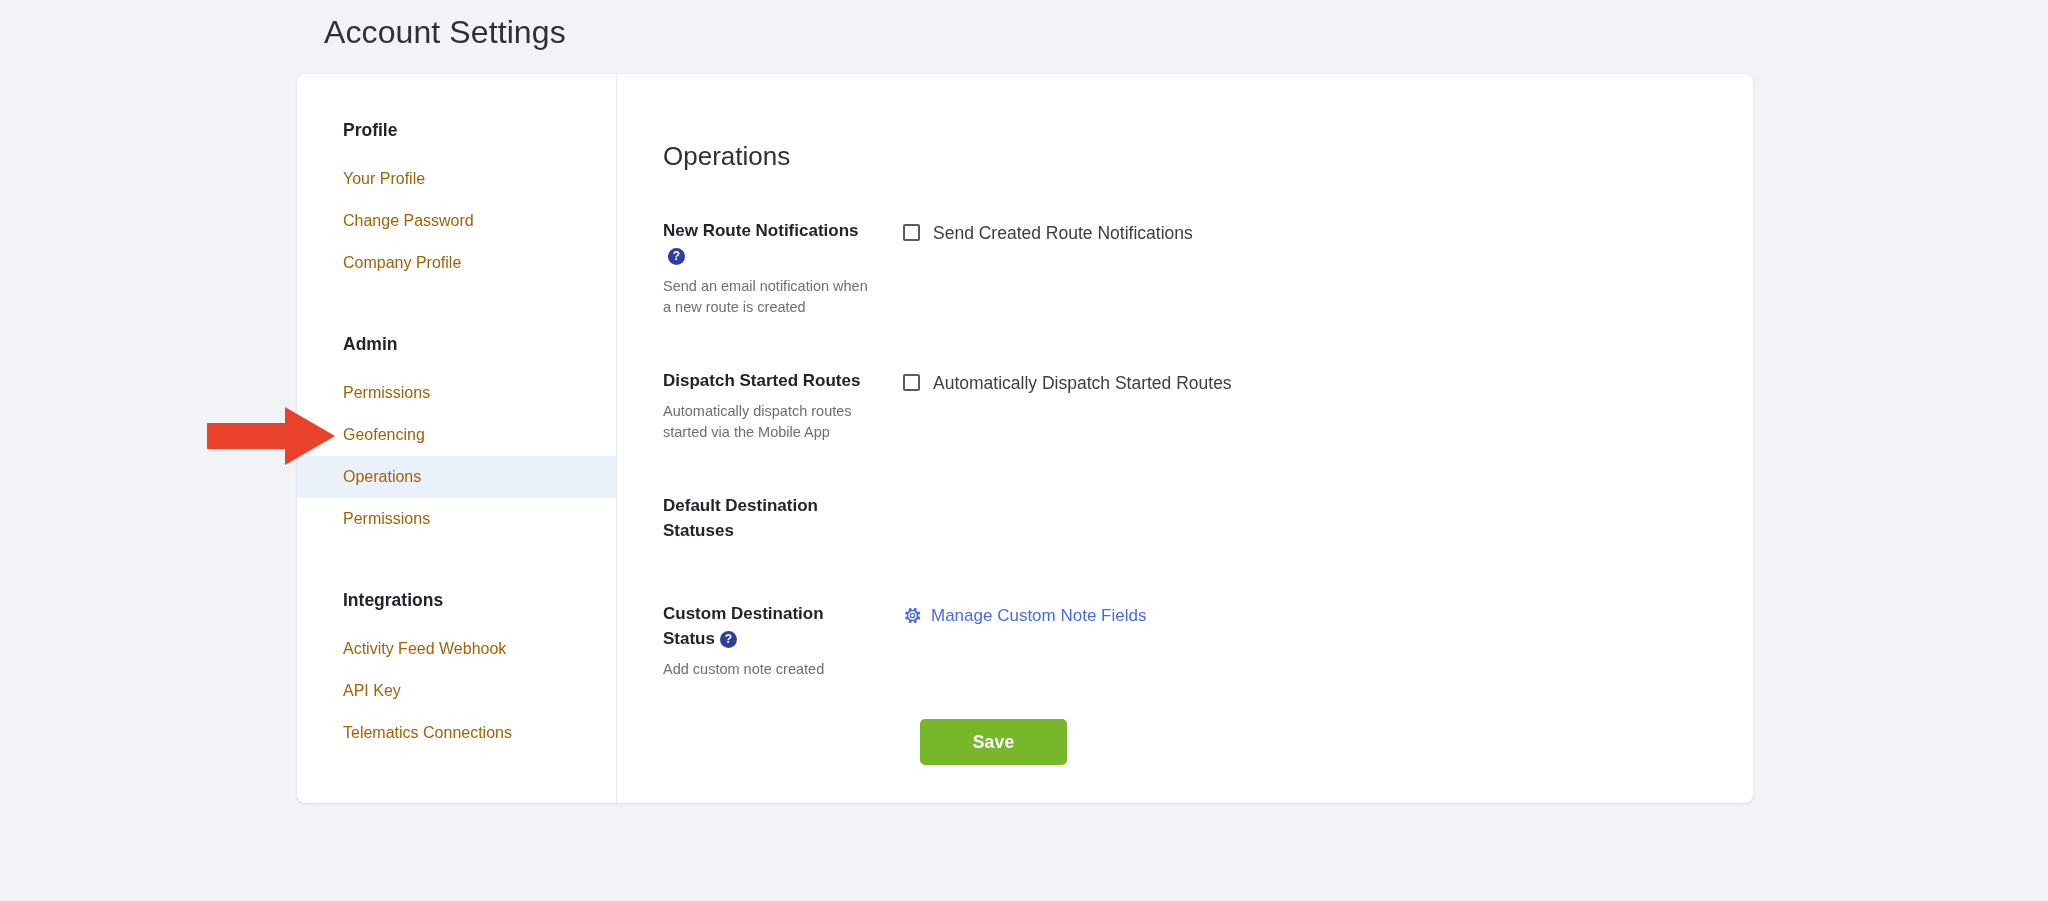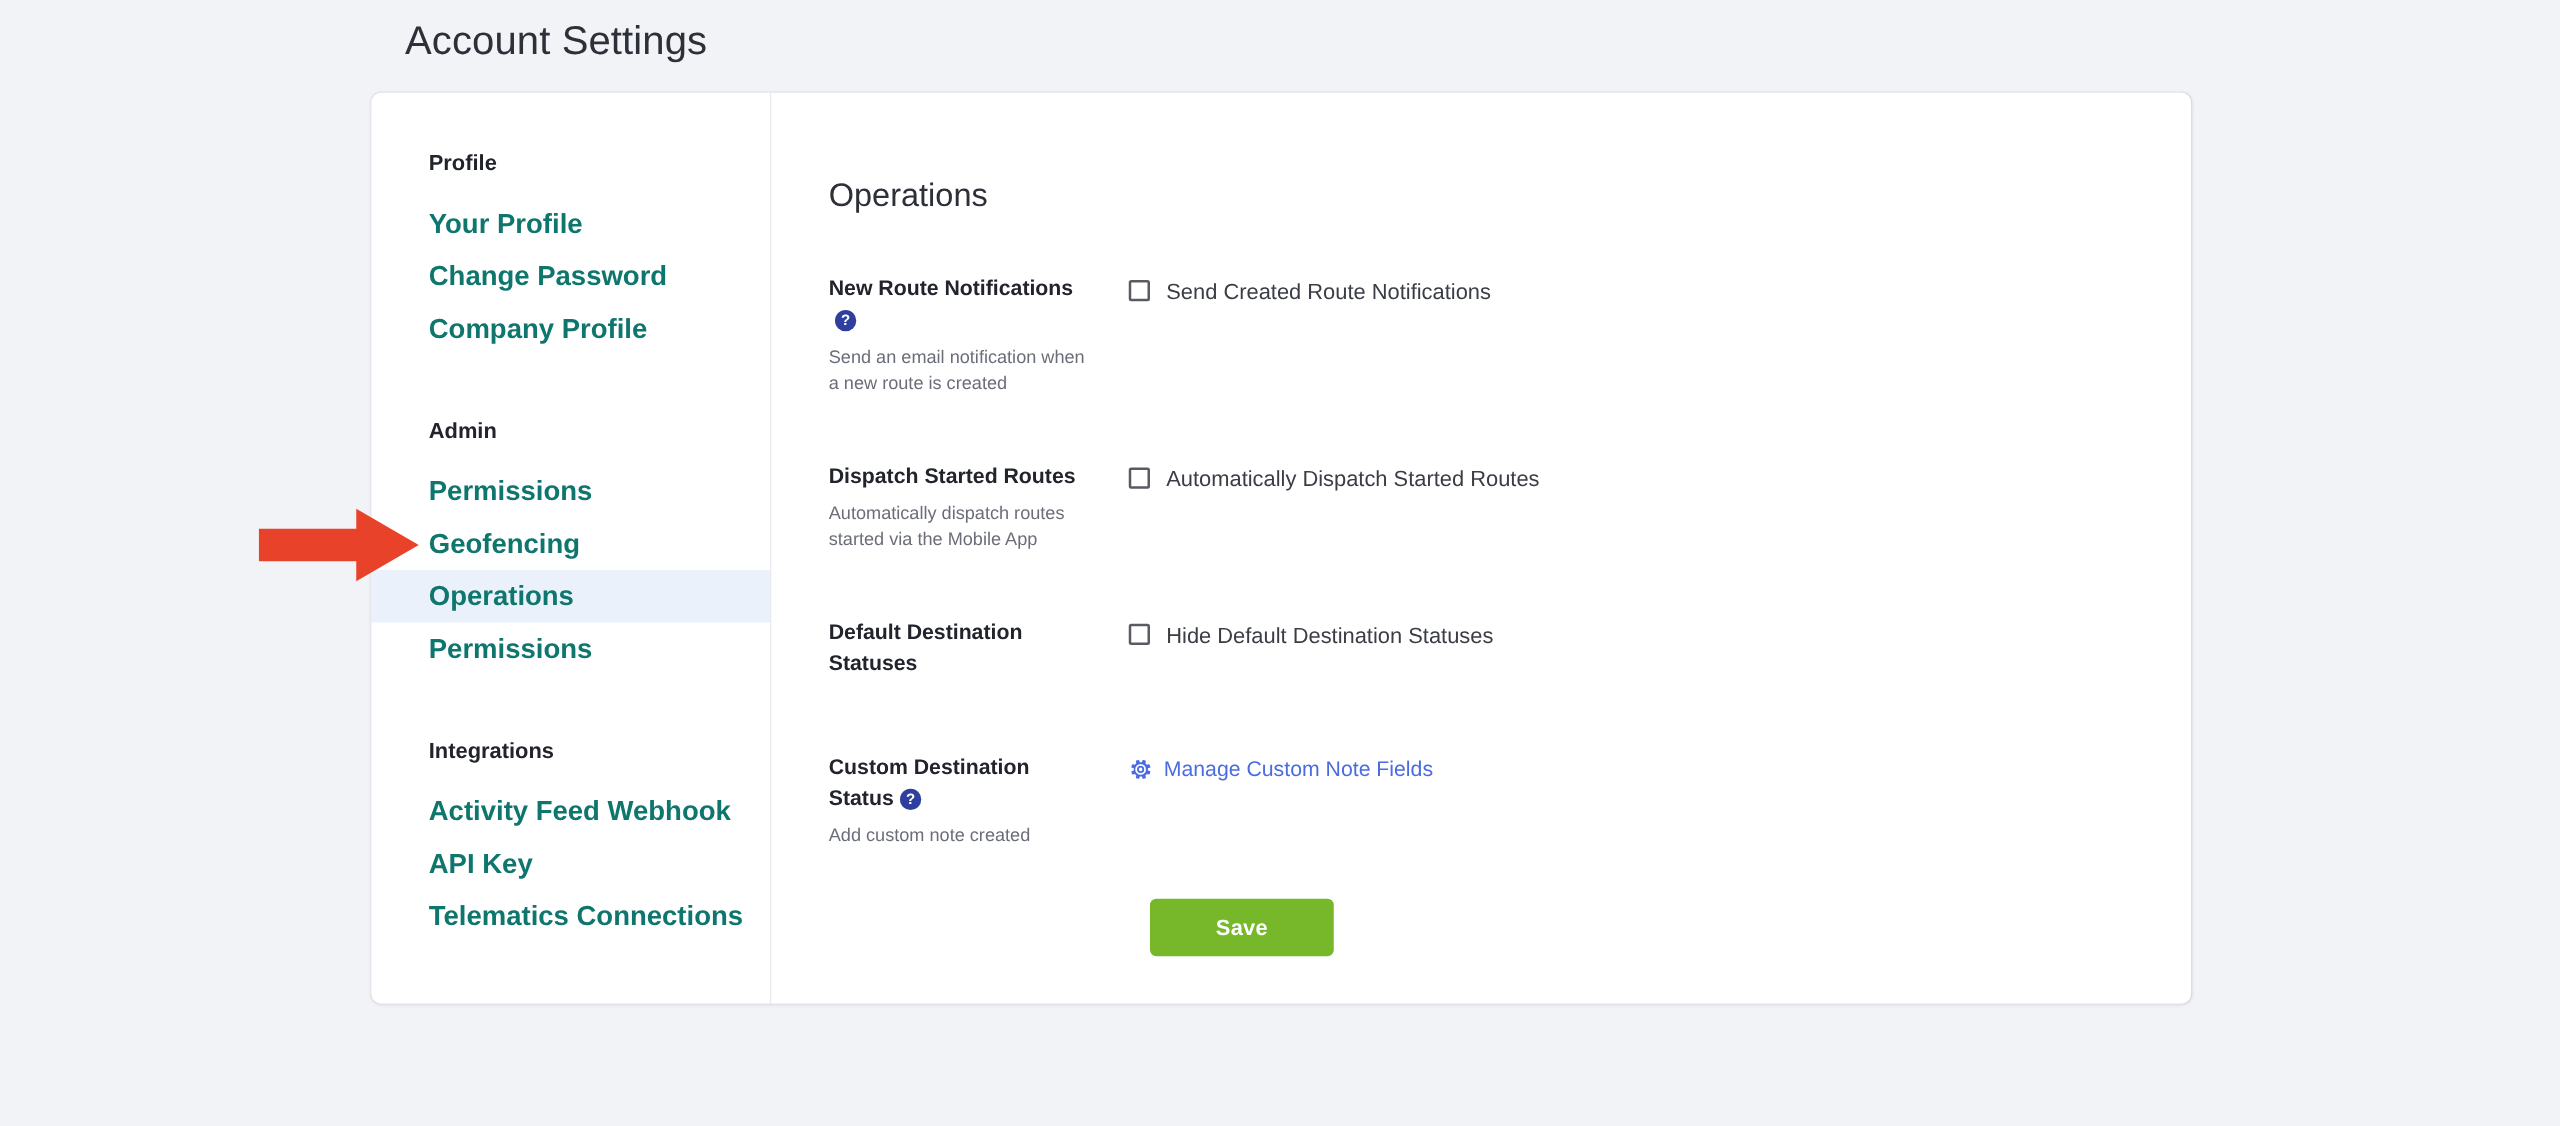--- a/index.html
+++ b/index.html
@@ -52,23 +52,23 @@
   .nav-group.first { margin-bottom: 24px; }
   .nav-heading {
     font-size: 17.5px;
     font-weight: 700;
     color: #22242c;
     padding: 0 0 0 46px;
     margin-bottom: 16px;
     line-height: 24px;
   }
   .nav-item {
-    font-size: 22px;
-    font-weight: 700;
-    color: #0f766e;
+    font-size: 16px;
+    font-weight: 400;
+    color: #a16207;
     line-height: 24px;
     padding: 9px 0 9px 46px;
     cursor: pointer;
     user-select: none;
   }
   .nav-item.active {
     background: #eaf1fb;
   }
   .nav-spacer-admin { height: 24px; }
   .nav-spacer-integrations { height: 26px; }
@@ -268,26 +268,20 @@
           <span class="checkbox-box"></span>
           <span class="checkbox-label">Automatically Dispatch Started Routes</span>
         </label>
       </div>
     </div>
 
     <div class="setting-row">
       <div class="setting-label-col">
         <div class="setting-name">Default Destination Statuses</div>
       </div>
-      <div class="setting-control-col">
-        <label class="checkbox-row">
-          <span class="checkbox-box"></span>
-          <span class="checkbox-label">Hide Default Destination Statuses</span>
-        </label>
-      </div>
     </div>
 
     <div class="setting-row">
       <div class="setting-label-col">
         <div class="setting-name"><span>Custom Destination Status</span><span class="help-icon">?</span></div>
         <div class="setting-desc">Add custom note created</div>
       </div>
       <div class="setting-control-col">
         <a class="manage-link">
           <svg class="gear-icon" viewBox="0 0 24 24" aria-hidden="true">

